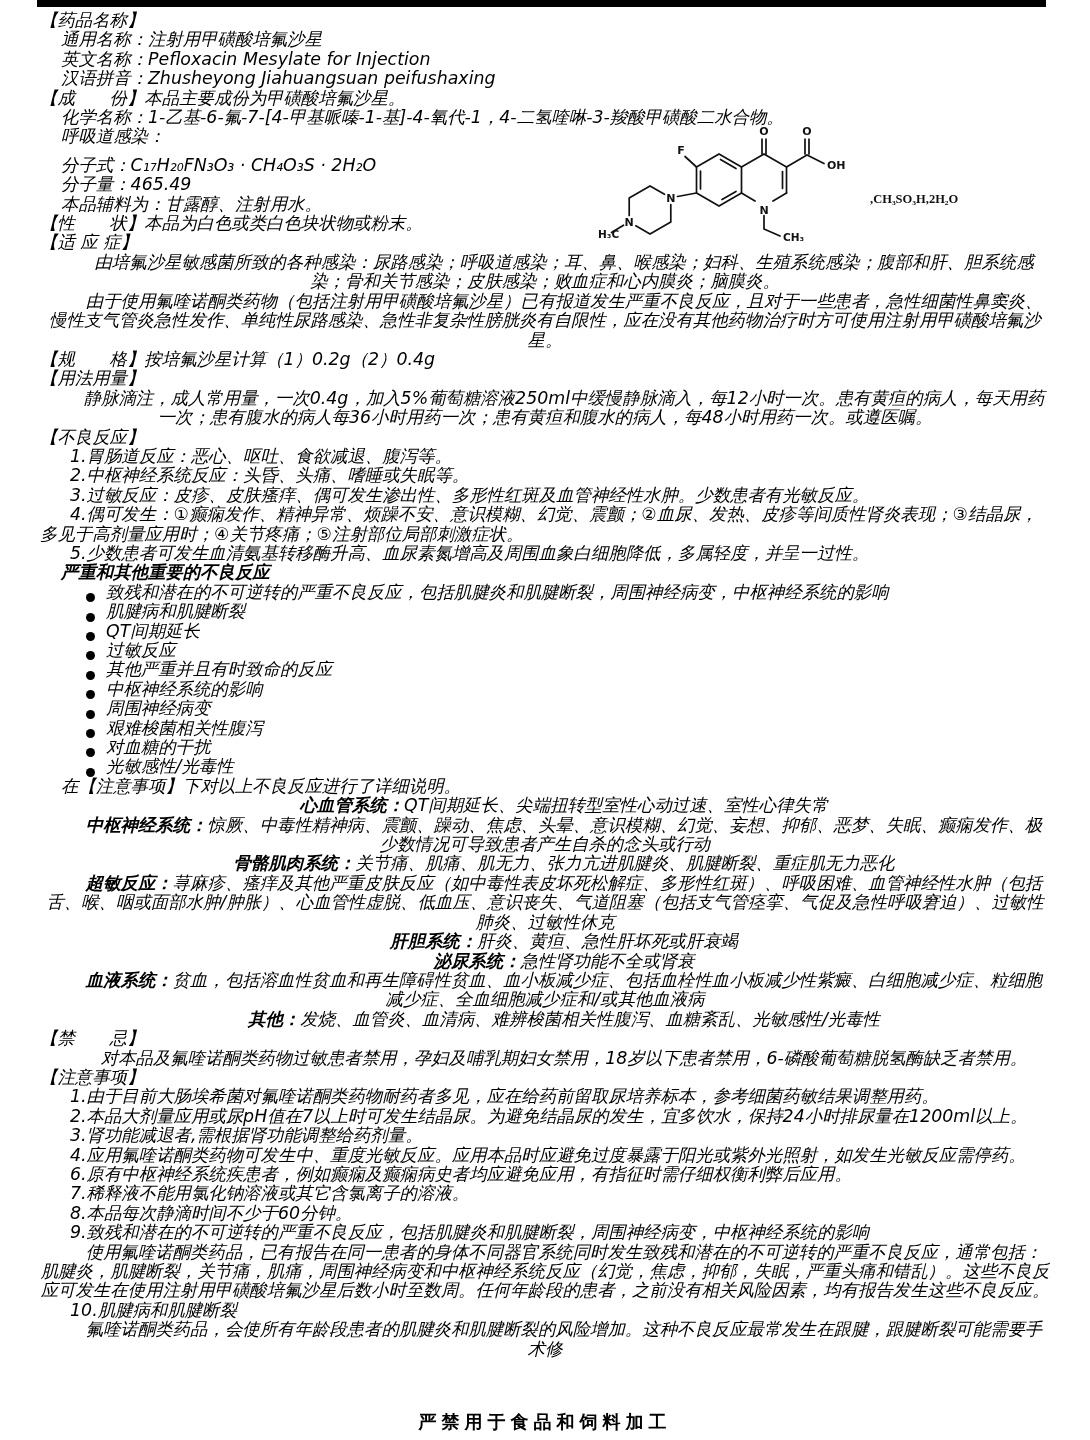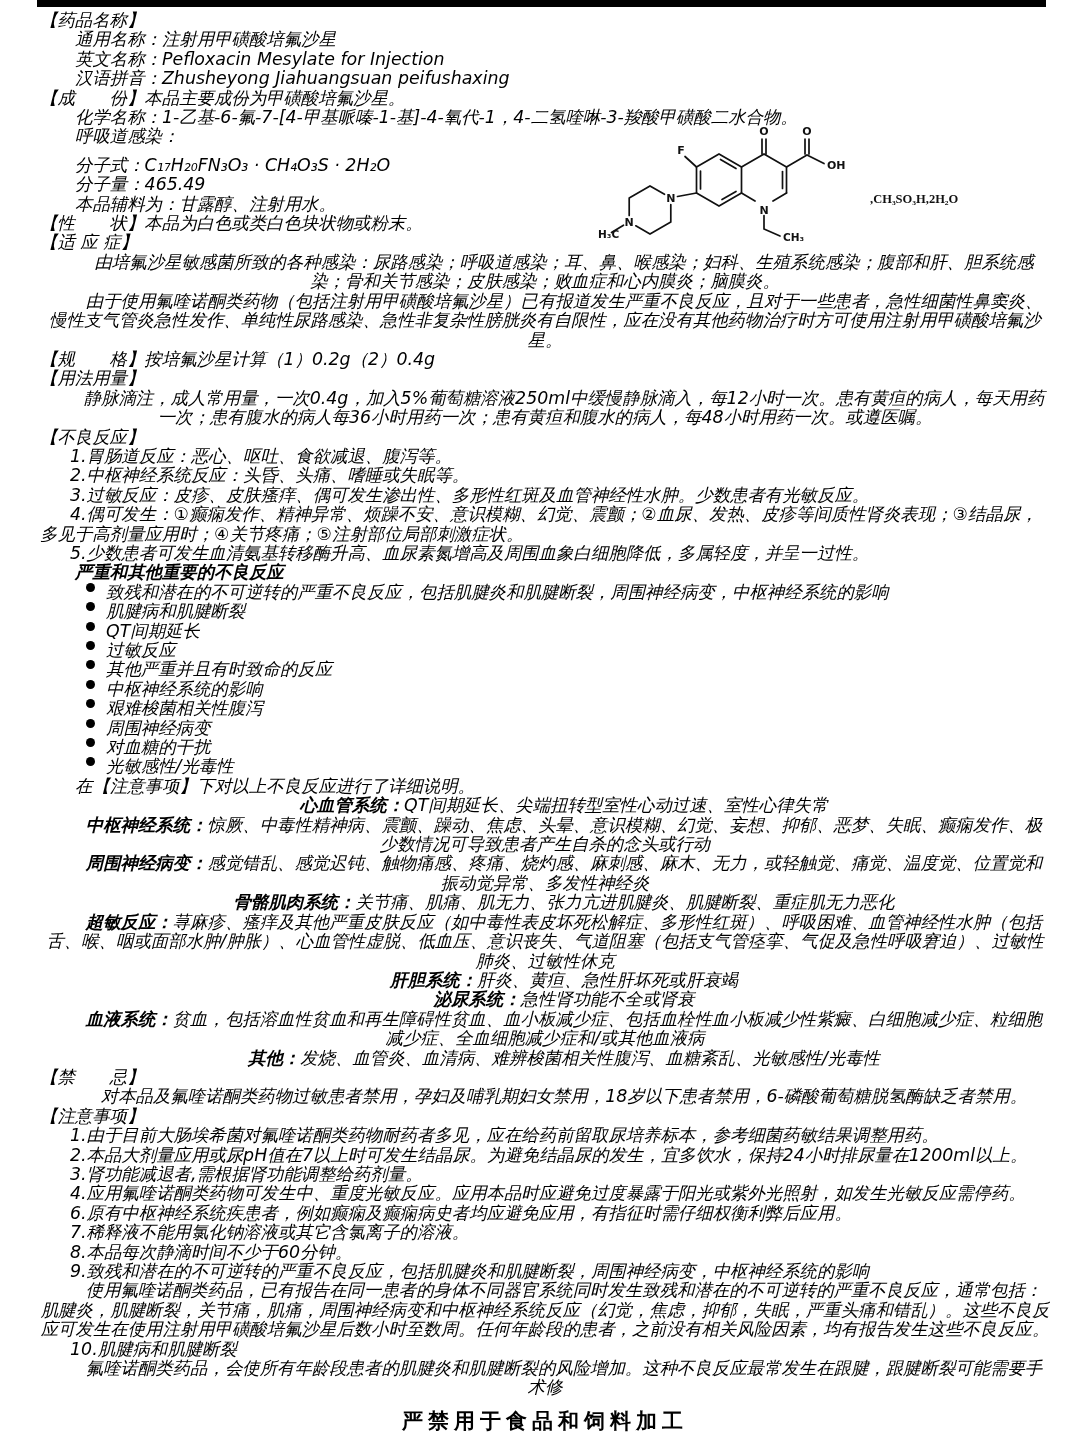--- a/index.html
+++ b/index.html
@@ -3,30 +3,30 @@
 <meta charset="utf-8">
 <style>
   html,body{margin:0;padding:0;background:#fff;}
   .page{position:relative;width:1090px;height:1440px;background:#fff;color:#000;
         font-family:"DejaVu Sans","Liberation Sans",sans-serif;
         font-size:17.4px;line-height:19.4px;overflow:hidden;}
   .rule{position:absolute;top:0;left:37px;width:1009px;height:7px;background:#000;}
   .content{position:absolute;top:11px;left:40px;width:1010px;font-style:italic;}
   p{margin:0;padding:0;}
   .h{margin-left:0;}
-  .i1{margin-left:35px;}
+  .i1{margin-left:21px;}
   .n{text-indent:30px;}
   .para{text-indent:38px;text-align:center;}
   .b{font-weight:bold;}
   .gap{height:9px;}
-  .bullet{padding-left:46px;display:flex;align-items:flex-start;}
+  .bullet{padding-left:46px;display:flex;align-items:flex-end;}
   .dot{width:9px;height:9px;border-radius:50%;background:#000;flex:0 0 9px;margin-right:11px;}
   .struct{position:absolute;left:598px;top:112px;width:460px;height:138px;}
   .footer{position:absolute;left:0;bottom:9px;width:100%;text-align:center;
-          font-weight:bold;font-size:21px;letter-spacing:5px;}
+          font-weight:bold;font-size:18px;letter-spacing:5px;}
 </style>
 </head>
 <body>
 
 <div class="page">
   <div class="rule"></div>
 
   <svg class="struct" viewBox="0 0 460 138">
     <g stroke="#111" stroke-width="1.7" fill="none" stroke-linecap="round">
       <path d="M121,42 L143.5,55 L143.5,81 L121,94 L98.5,81 L98.5,55 Z"></path>
@@ -107,40 +107,39 @@
     <div class="bullet">
         <span class="dot"></span>
         <span>其他严重并且有时致命的反应</span>
       </div>
     <div class="bullet">
         <span class="dot"></span>
         <span>中枢神经系统的影响</span>
       </div>
     <div class="bullet">
         <span class="dot"></span>
-        <span>艰难梭菌相关性腹泻</span>
+        <span>周围神经病变</span>
       </div>
     <div class="bullet">
         <span class="dot"></span>
-        <span>周围神经病变</span>
+        <span>艰难梭菌相关性腹泻</span>
       </div>
     <div class="bullet">
         <span class="dot"></span>
         <span>对血糖的干扰</span>
       </div>
     <div class="bullet">
         <span class="dot"></span>
         <span>光敏感性/光毒性</span>
       </div>
 
     <p class="i1">在【注意事项】下对以上不良反应进行了详细说明。</p>
 
     <p class="para"><span class="b">心血管系统：</span><span>QT间期延长、尖端扭转型室性心动过速、室性心律失常</span></p>
     <p class="para"><span class="b">中枢神经系统：</span><span>惊厥、中毒性精神病、震颤、躁动、焦虑、头晕、意识模糊、幻觉、妄想、抑郁、恶梦、失眠、癫痫发作、极少数情况可导致患者产生自杀的念头或行动</span></p>
-    <p class="para"><span class="b">周围神经病变：</span><span>感觉错乱、感觉迟钝、触物痛感、疼痛、烧灼感、麻刺感、麻木、无力，或轻触觉、痛觉、温度觉、位置觉和振动觉异常、多发性神经炎</span></p>
     <p class="para"><span class="b">骨骼肌肉系统：</span><span>关节痛、肌痛、肌无力、张力亢进肌腱炎、肌腱断裂、重症肌无力恶化</span></p>
     <p class="para"><span class="b">超敏反应：</span><span>荨麻疹、瘙痒及其他严重皮肤反应（如中毒性表皮坏死松解症、多形性红斑）、呼吸困难、血管神经性水肿（包括舌、喉、咽或面部水肿/肿胀）、心血管性虚脱、低血压、意识丧失、气道阻塞（包括支气管痉挛、气促及急性呼吸窘迫）、过敏性肺炎、过敏性休克</span></p>
     <p class="para"><span class="b">肝胆系统：</span><span>肝炎、黄疸、急性肝坏死或肝衰竭</span></p>
     <p class="para"><span class="b">泌尿系统：</span><span>急性肾功能不全或肾衰</span></p>
     <p class="para"><span class="b">血液系统：</span><span>贫血，包括溶血性贫血和再生障碍性贫血、血小板减少症、包括血栓性血小板减少性紫癜、白细胞减少症、粒细胞减少症、全血细胞减少症和/或其他血液病</span></p>
     <p class="para"><span class="b">其他：</span><span>发烧、血管炎、血清病、难辨梭菌相关性腹泻、血糖紊乱、光敏感性/光毒性</span></p>
 
     <p class="h">【禁　　忌】</p>
     <p class="para">对本品及氟喹诺酮类药物过敏患者禁用，孕妇及哺乳期妇女禁用，18岁以下患者禁用，6-磷酸葡萄糖脱氢酶缺乏者禁用。</p>
 

